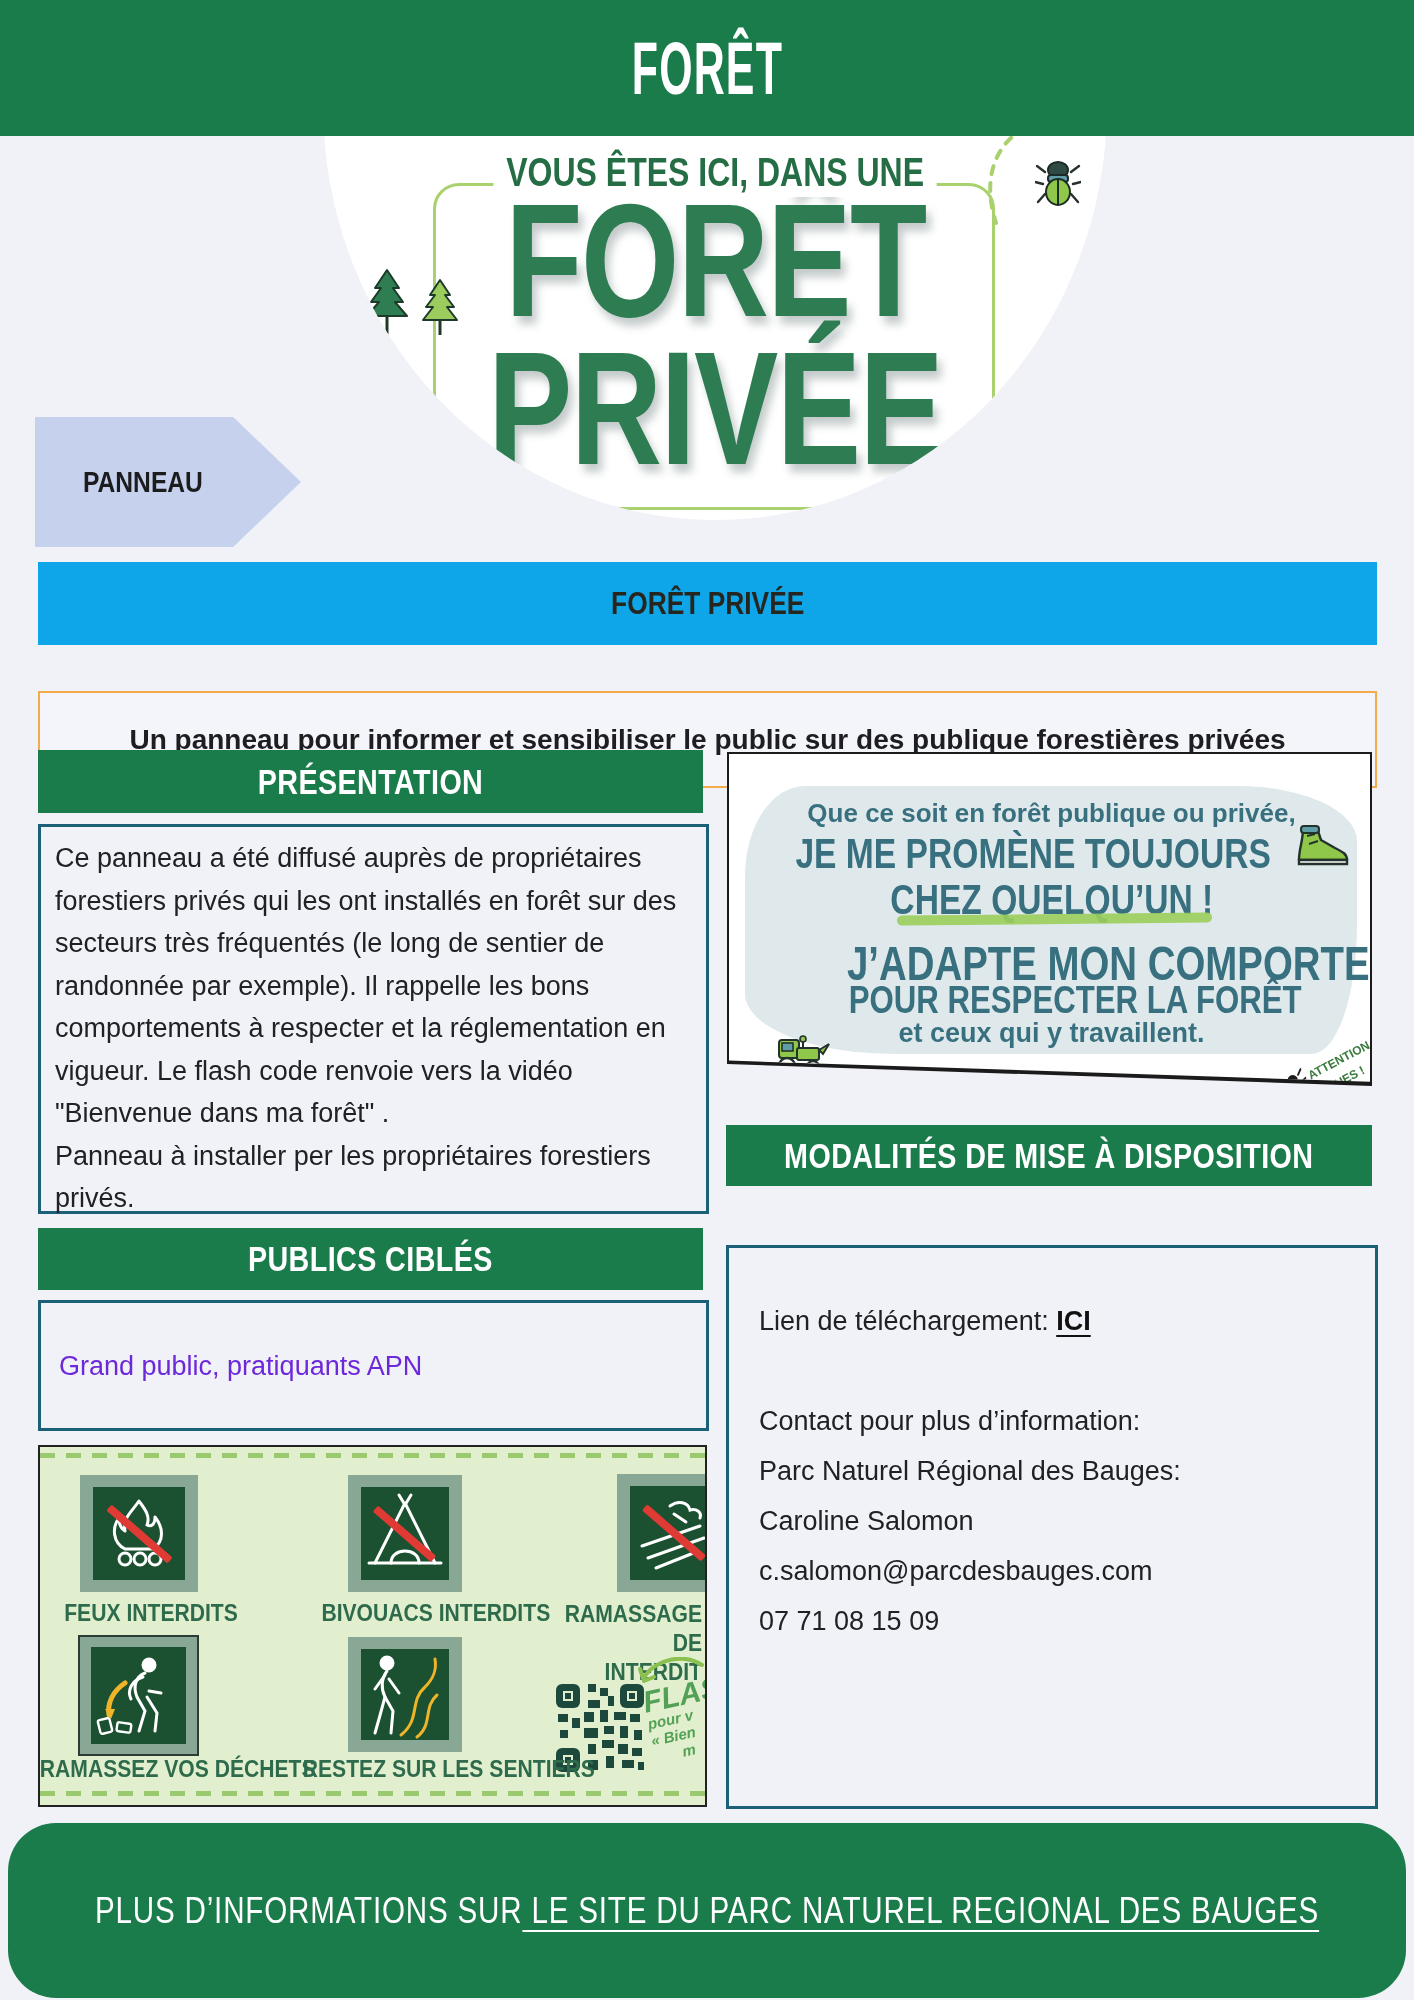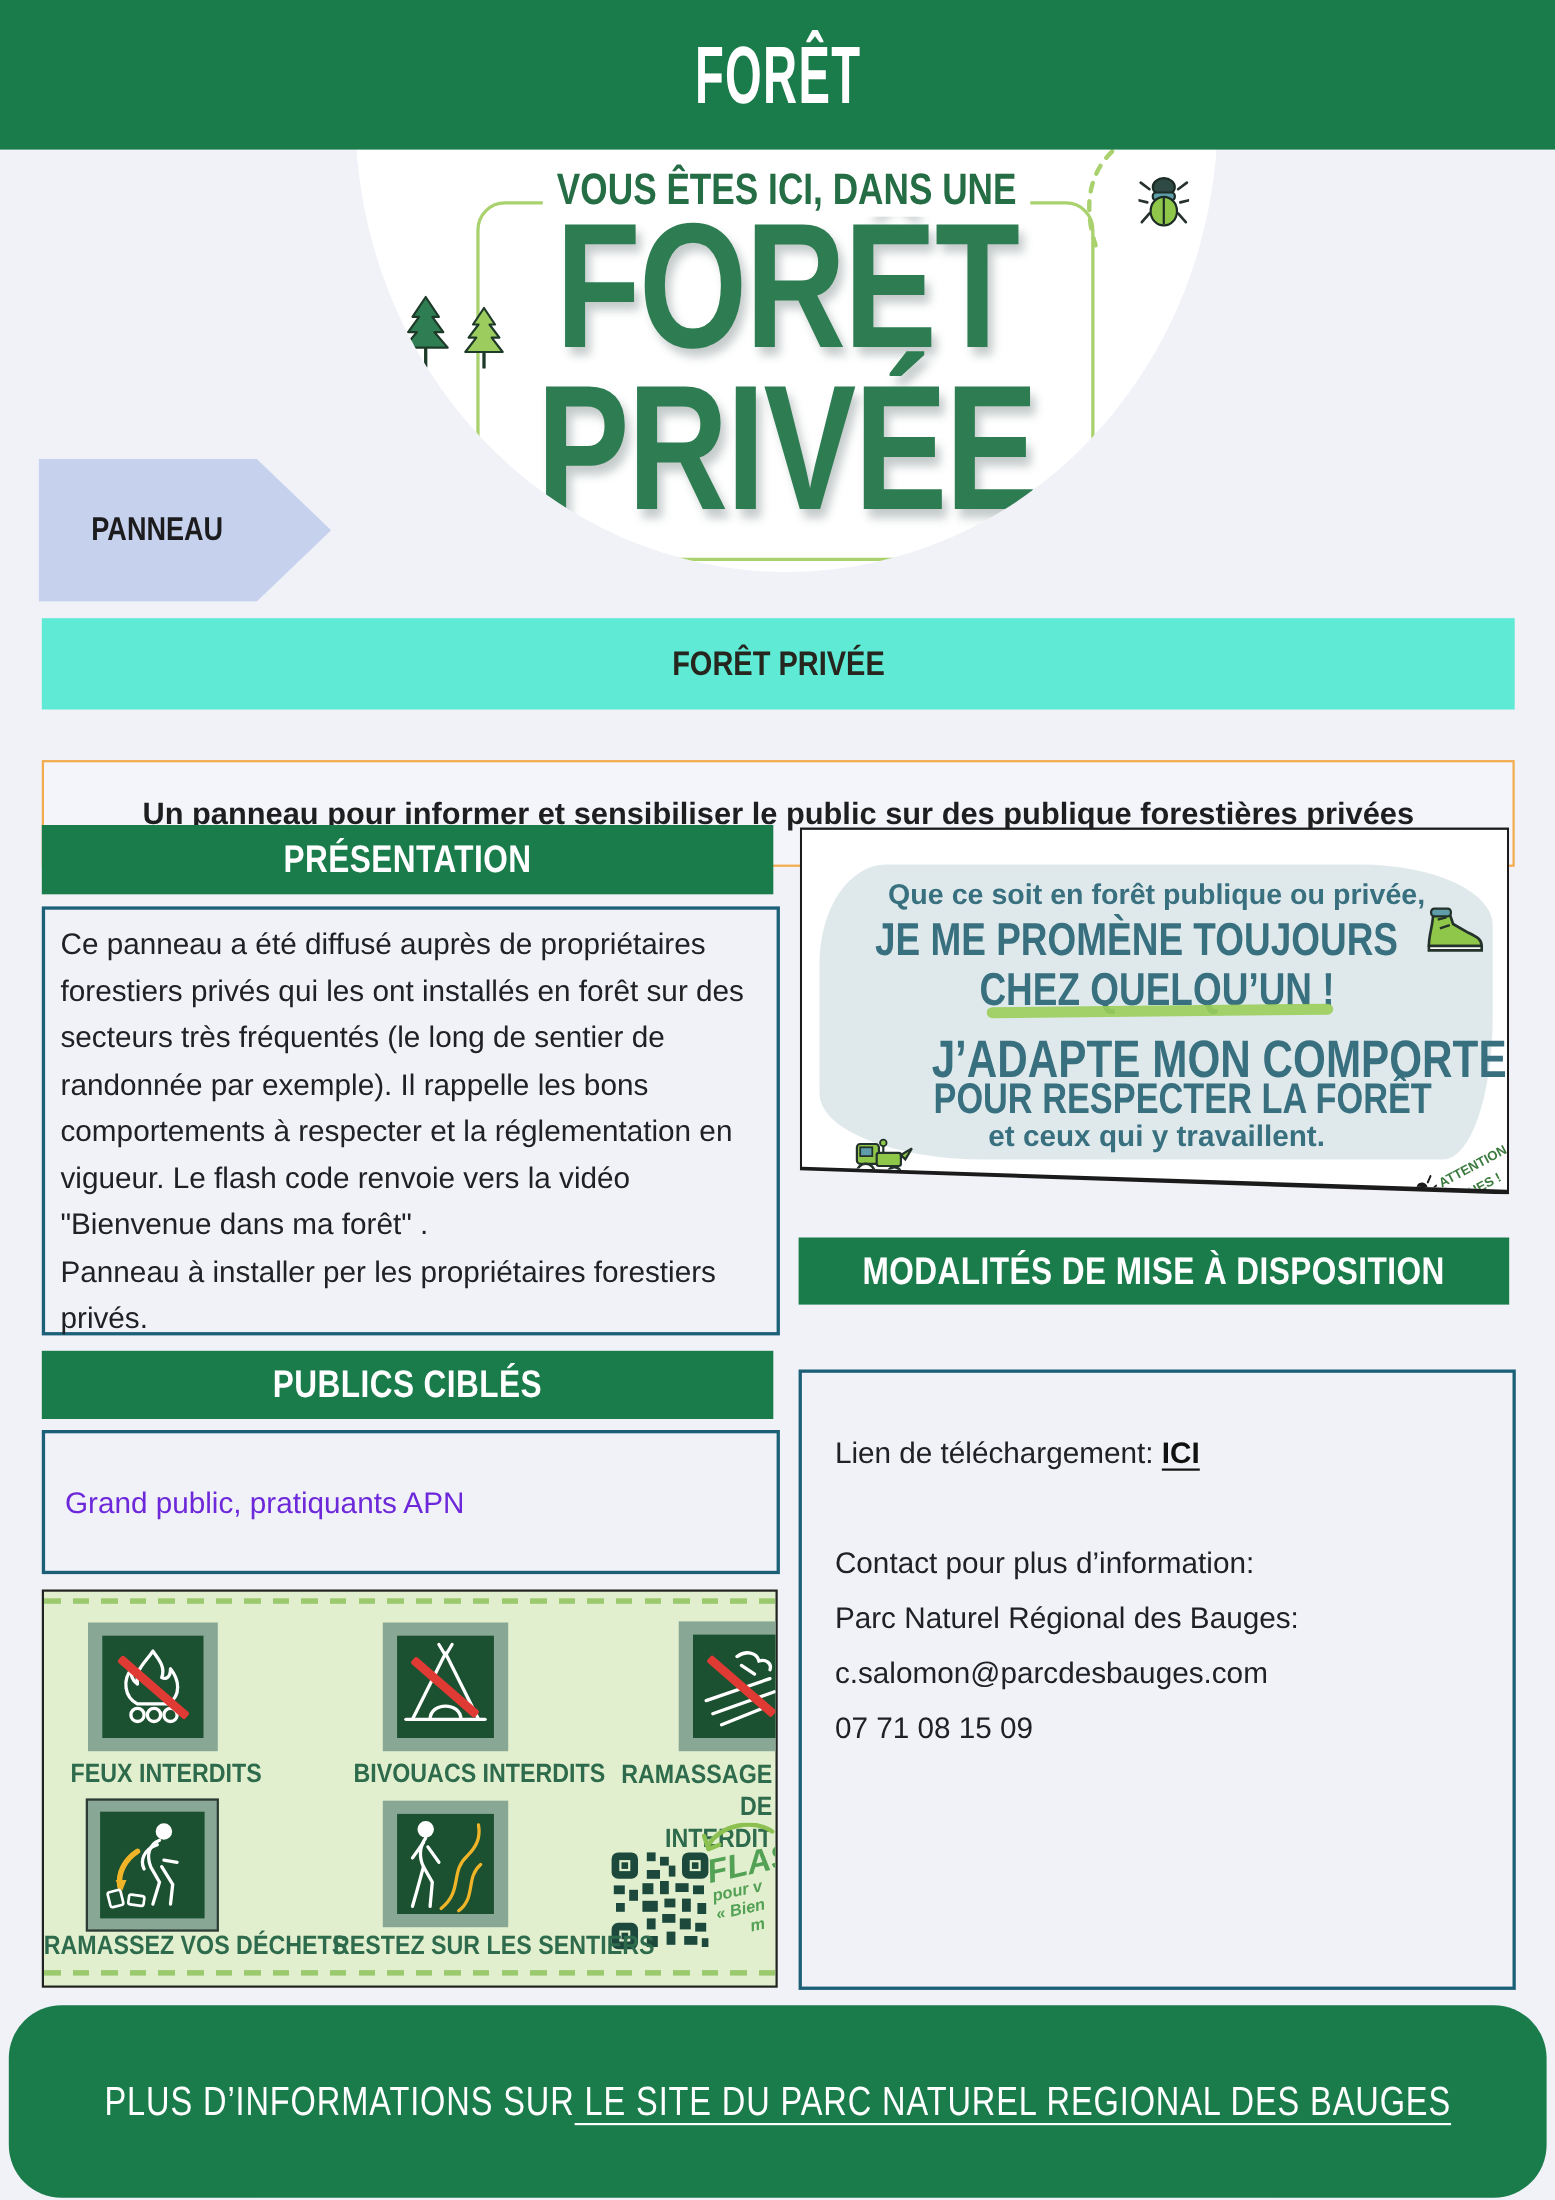--- a/index.html
+++ b/index.html
@@ -32,21 +32,21 @@
   .hero-trail{position:absolute;left:655px;top:428px;}
 
   
   .panneau{left:35px;top:417px;width:266px;height:130px;background:#C5D1ED;z-index:2;
            clip-path:polygon(0 0,74.5% 0,100% 50%,74.5% 100%,0 100%);
            display:flex;align-items:center;}
   .panneau span{font-size:30px;font-weight:700;color:#1C1C1E;margin-left:48px;
                 transform:scaleX(.82);transform-origin:left center;display:inline-block;}
 
   
-  .orange-bar{left:38px;top:562px;width:1339px;height:83px;background:#5eead4;
+  .orange-bar{left:38px;top:562px;width:1339px;height:83px;background:#0ea5e9;
               display:flex;align-items:center;justify-content:center;}
   .orange-bar span{font-size:31px;font-weight:700;color:#26261F;transform:scaleX(.85);}
   .statement{left:38px;top:691px;width:1335px;height:93px;background:#F3F5FA;
              border:2px solid #F2AC4C;display:flex;align-items:center;justify-content:center;}
   .statement span{font-size:28px;font-weight:700;color:#1E1E20;}
 
   
   .sec-bar{background:#1A7B4B;display:flex;align-items:center;justify-content:center;}
   .sec-bar span{color:#fff;font-size:35px;font-weight:700;letter-spacing:.5px;transform:scaleX(.82);}
   .bar-presentation{left:38px;top:750px;width:665px;height:63px;}
@@ -384,20 +384,21 @@
   <span>MODALITÉS DE MISE À DISPOSITION</span>
 </div>
 <div class="abs box-modalites">
   <div class="moda-content">
     <div>
       <span class="moda-bold">Lien de téléchargement: </span><a class="ici-link" href="#">ICI</a>
     </div>
     <div style="height:50px;"></div>
     <div class="moda-bold">Contact pour plus d’information:</div>
     <div>Parc Naturel Régional des Bauges:</div>
+    <div>Caroline Salomon</div>
     <div>c.salomon@parcdesbauges.com</div>
     <div>07 71 08 15 09</div>
   </div>
 </div>
 
 <div class="abs footer">
   <div class="t"><span>PLUS D’INFORMATIONS SUR</span><a href="#"> LE SITE DU PARC NATUREL REGIONAL DES BAUGES</a></div>
 </div>
 
 </body></html>

